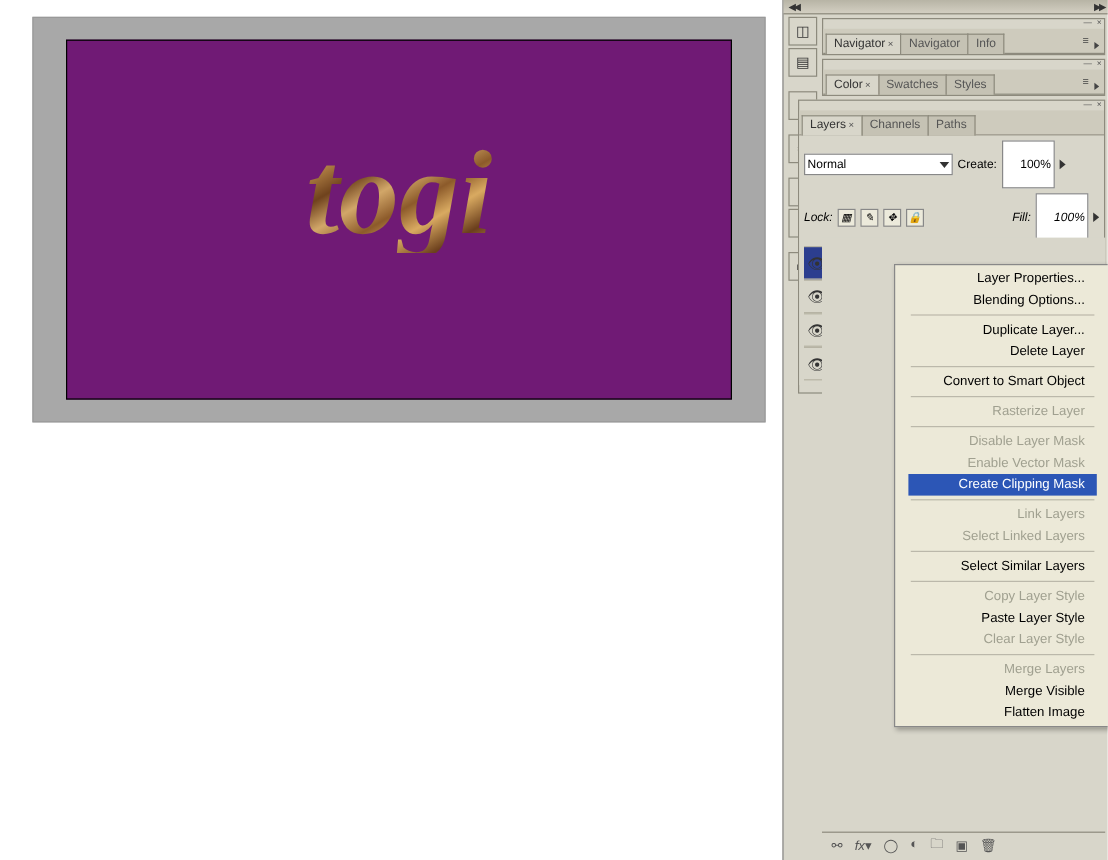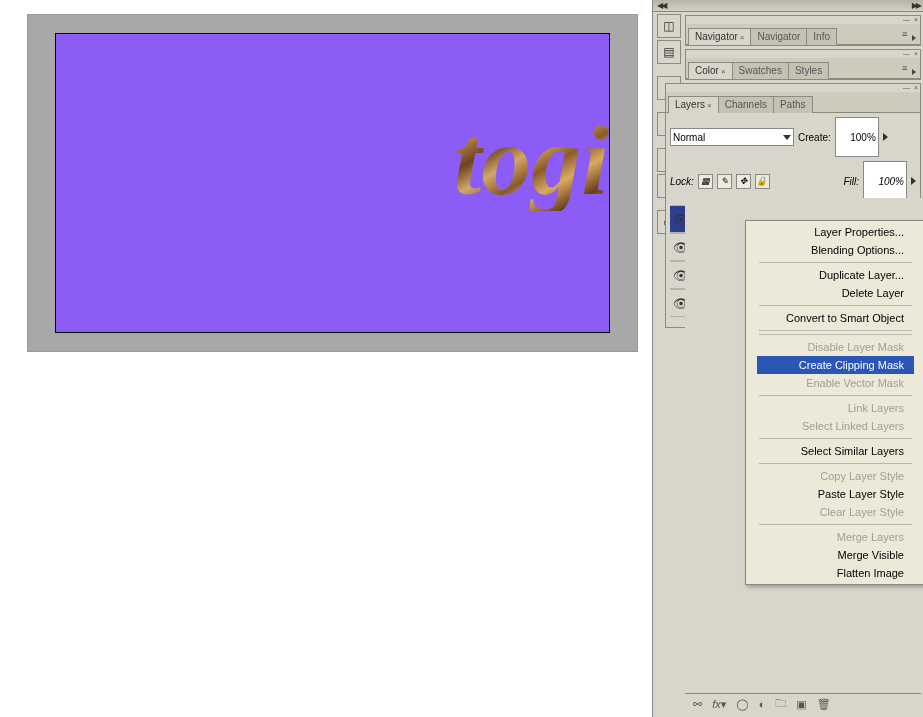--- a/index.html
+++ b/index.html
@@ -19,24 +19,24 @@
     left: 27px; top: 14px;
     width: 611px; height: 338px;
     background: #a8a8a8;
     border: 1px solid #999;
     box-sizing: border-box;
   }
   .canvas-inner {
     position: absolute;
     left: 27px; top: 18px;
     width: 555px; height: 300px;
-    background: #8b5cf6;
+    background: #701a75;
     border: 1px solid #000;
     box-sizing: border-box;
-    display:flex;align-items:center;justify-content:flex-end;
+    display:flex;align-items:center;justify-content:center;
   }
   .togi {
     font-family: Georgia, 'Times New Roman', serif;
     font-style: italic;
     font-weight: bold;
     font-size: 100px;
     line-height: 1;
     background: linear-gradient(150deg,#d9c19e 0%,#b88749 18%,#6f421d 32%,#d2a769 45%,#8c5a2a 58%,#d9aa61 70%,#6a3e1c 85%,#c99756 100%);
     -webkit-background-clip: text;
     background-clip: text;
@@ -265,24 +265,25 @@
 
 <div class="context-menu" id="ctx">
     <div class="cm-item">Layer Properties...</div>
     <div class="cm-item">Blending Options...</div>
     <div class="cm-sep"></div>
     <div class="cm-item">Duplicate Layer...</div>
     <div class="cm-item">Delete Layer</div>
     <div class="cm-sep"></div>
     <div class="cm-item">Convert to Smart Object</div>
     <div class="cm-sep"></div>
+    <div class="cm-item disabled">Rasterize Layer</div>
     <div class="cm-sep"></div>
     <div class="cm-item disabled">Disable Layer Mask</div>
+    <div class="cm-item disabled">Enable Vector Mask</div>
     <div class="cm-item sel">Create Clipping Mask</div>
-    <div class="cm-item disabled">Enable Vector Mask</div>
     <div class="cm-sep"></div>
     <div class="cm-item disabled">Link Layers</div>
     <div class="cm-item disabled">Select Linked Layers</div>
     <div class="cm-sep"></div>
     <div class="cm-item">Select Similar Layers</div>
     <div class="cm-sep"></div>
     <div class="cm-item disabled">Copy Layer Style</div>
     <div class="cm-item">Paste Layer Style</div>
     <div class="cm-item disabled">Clear Layer Style</div>
     <div class="cm-sep"></div>

